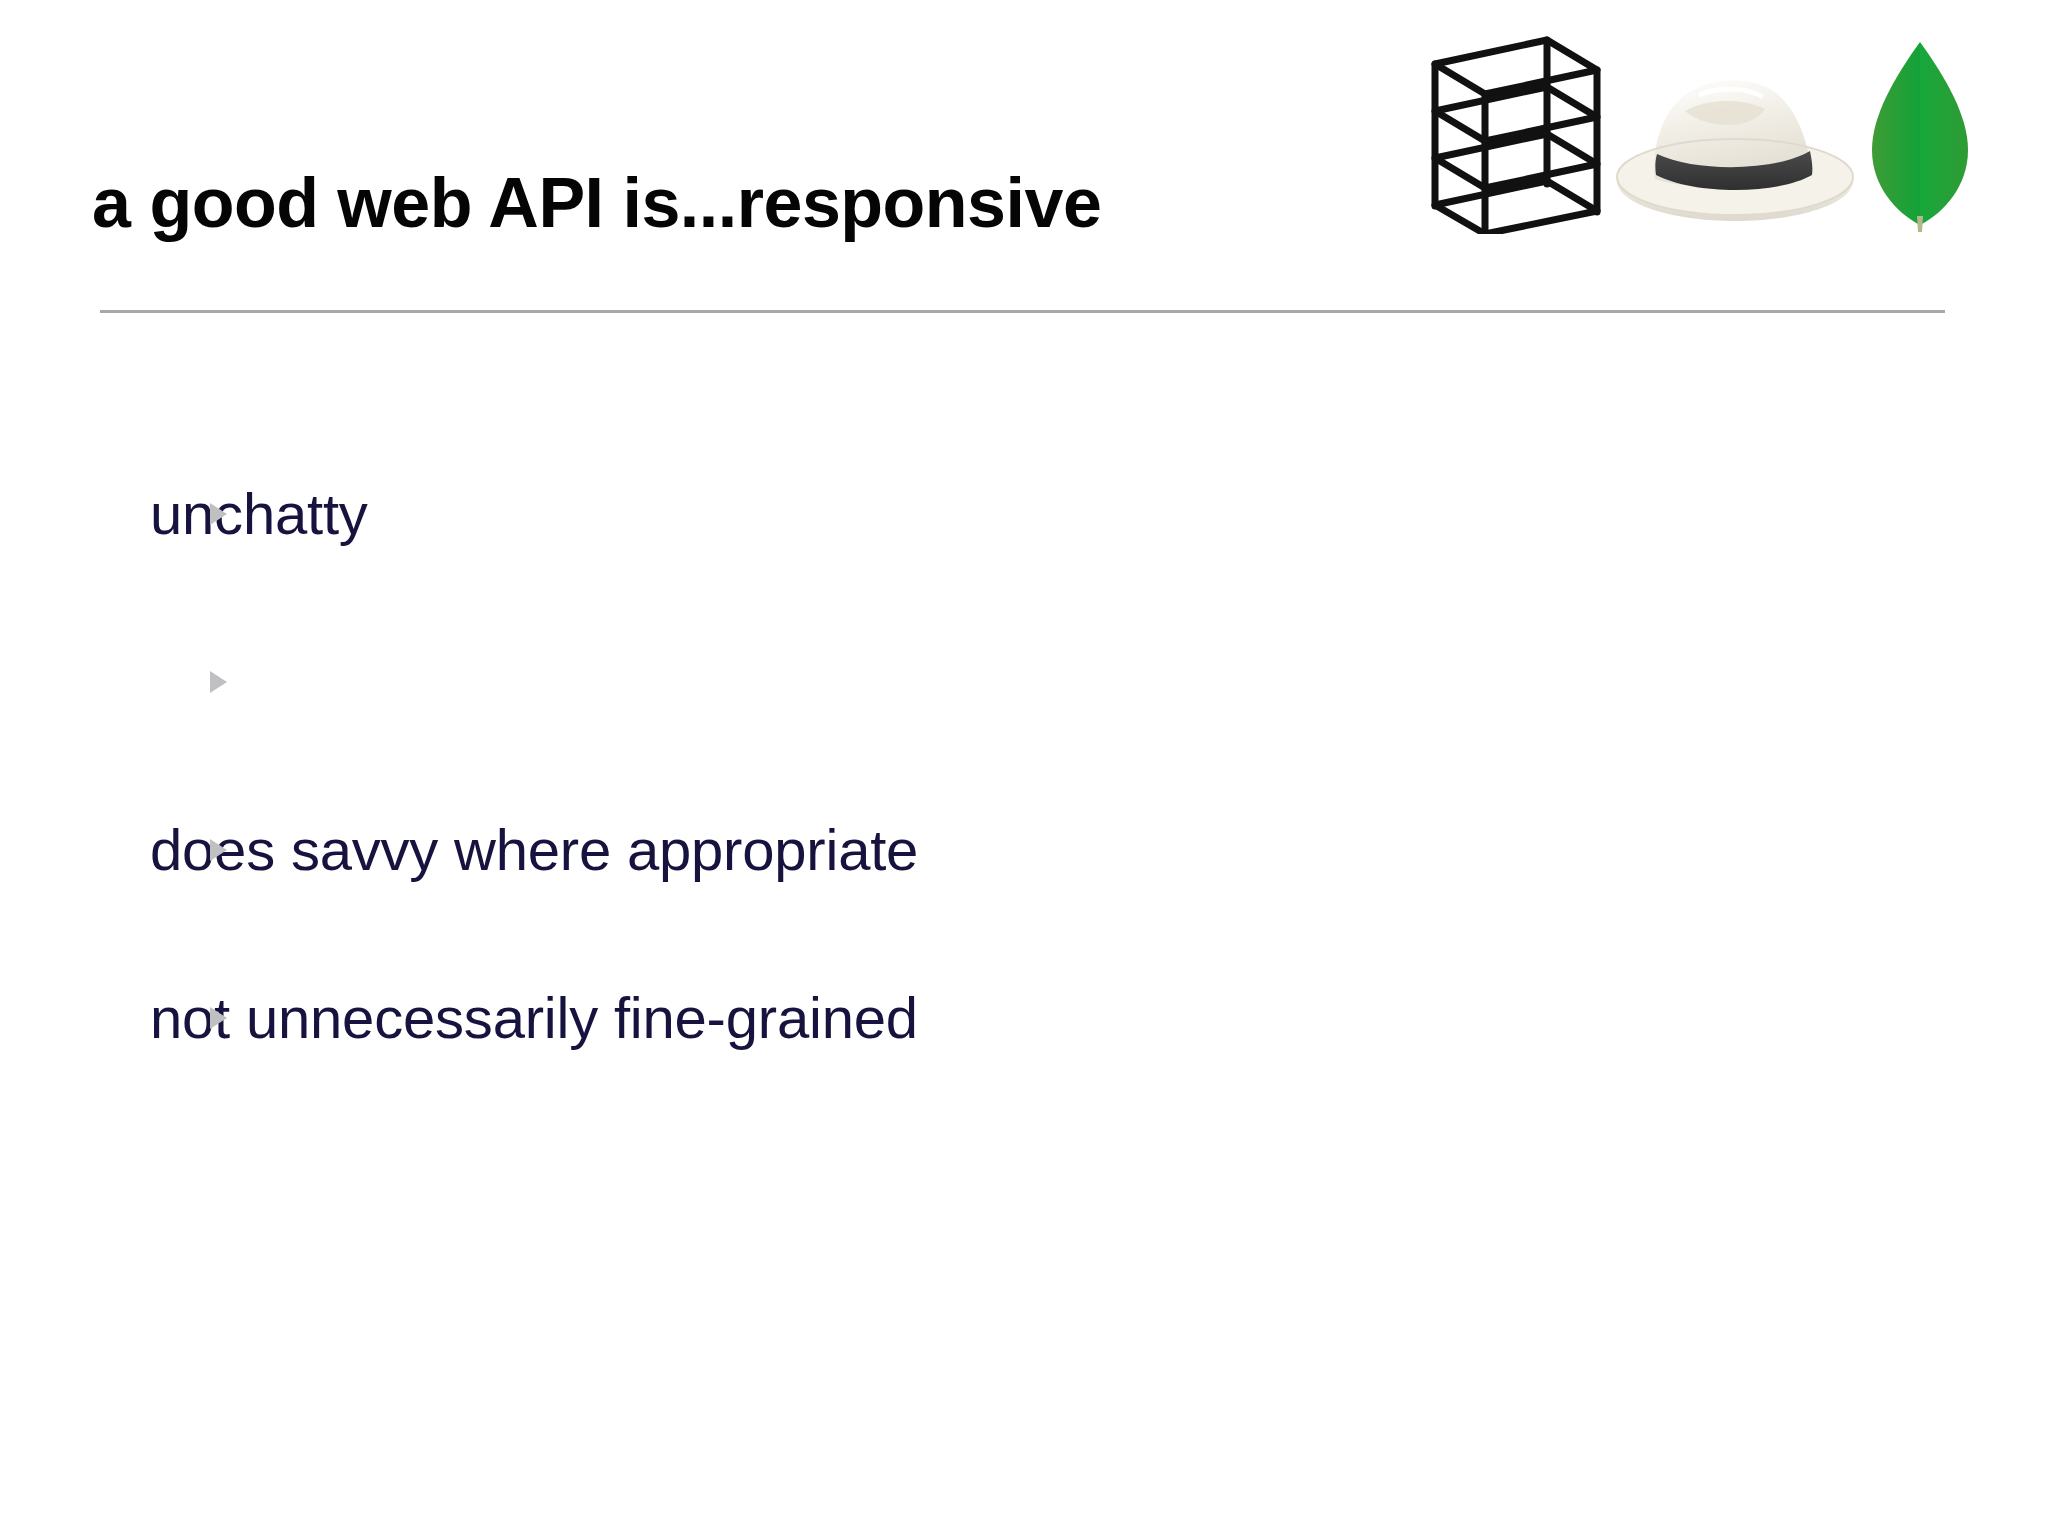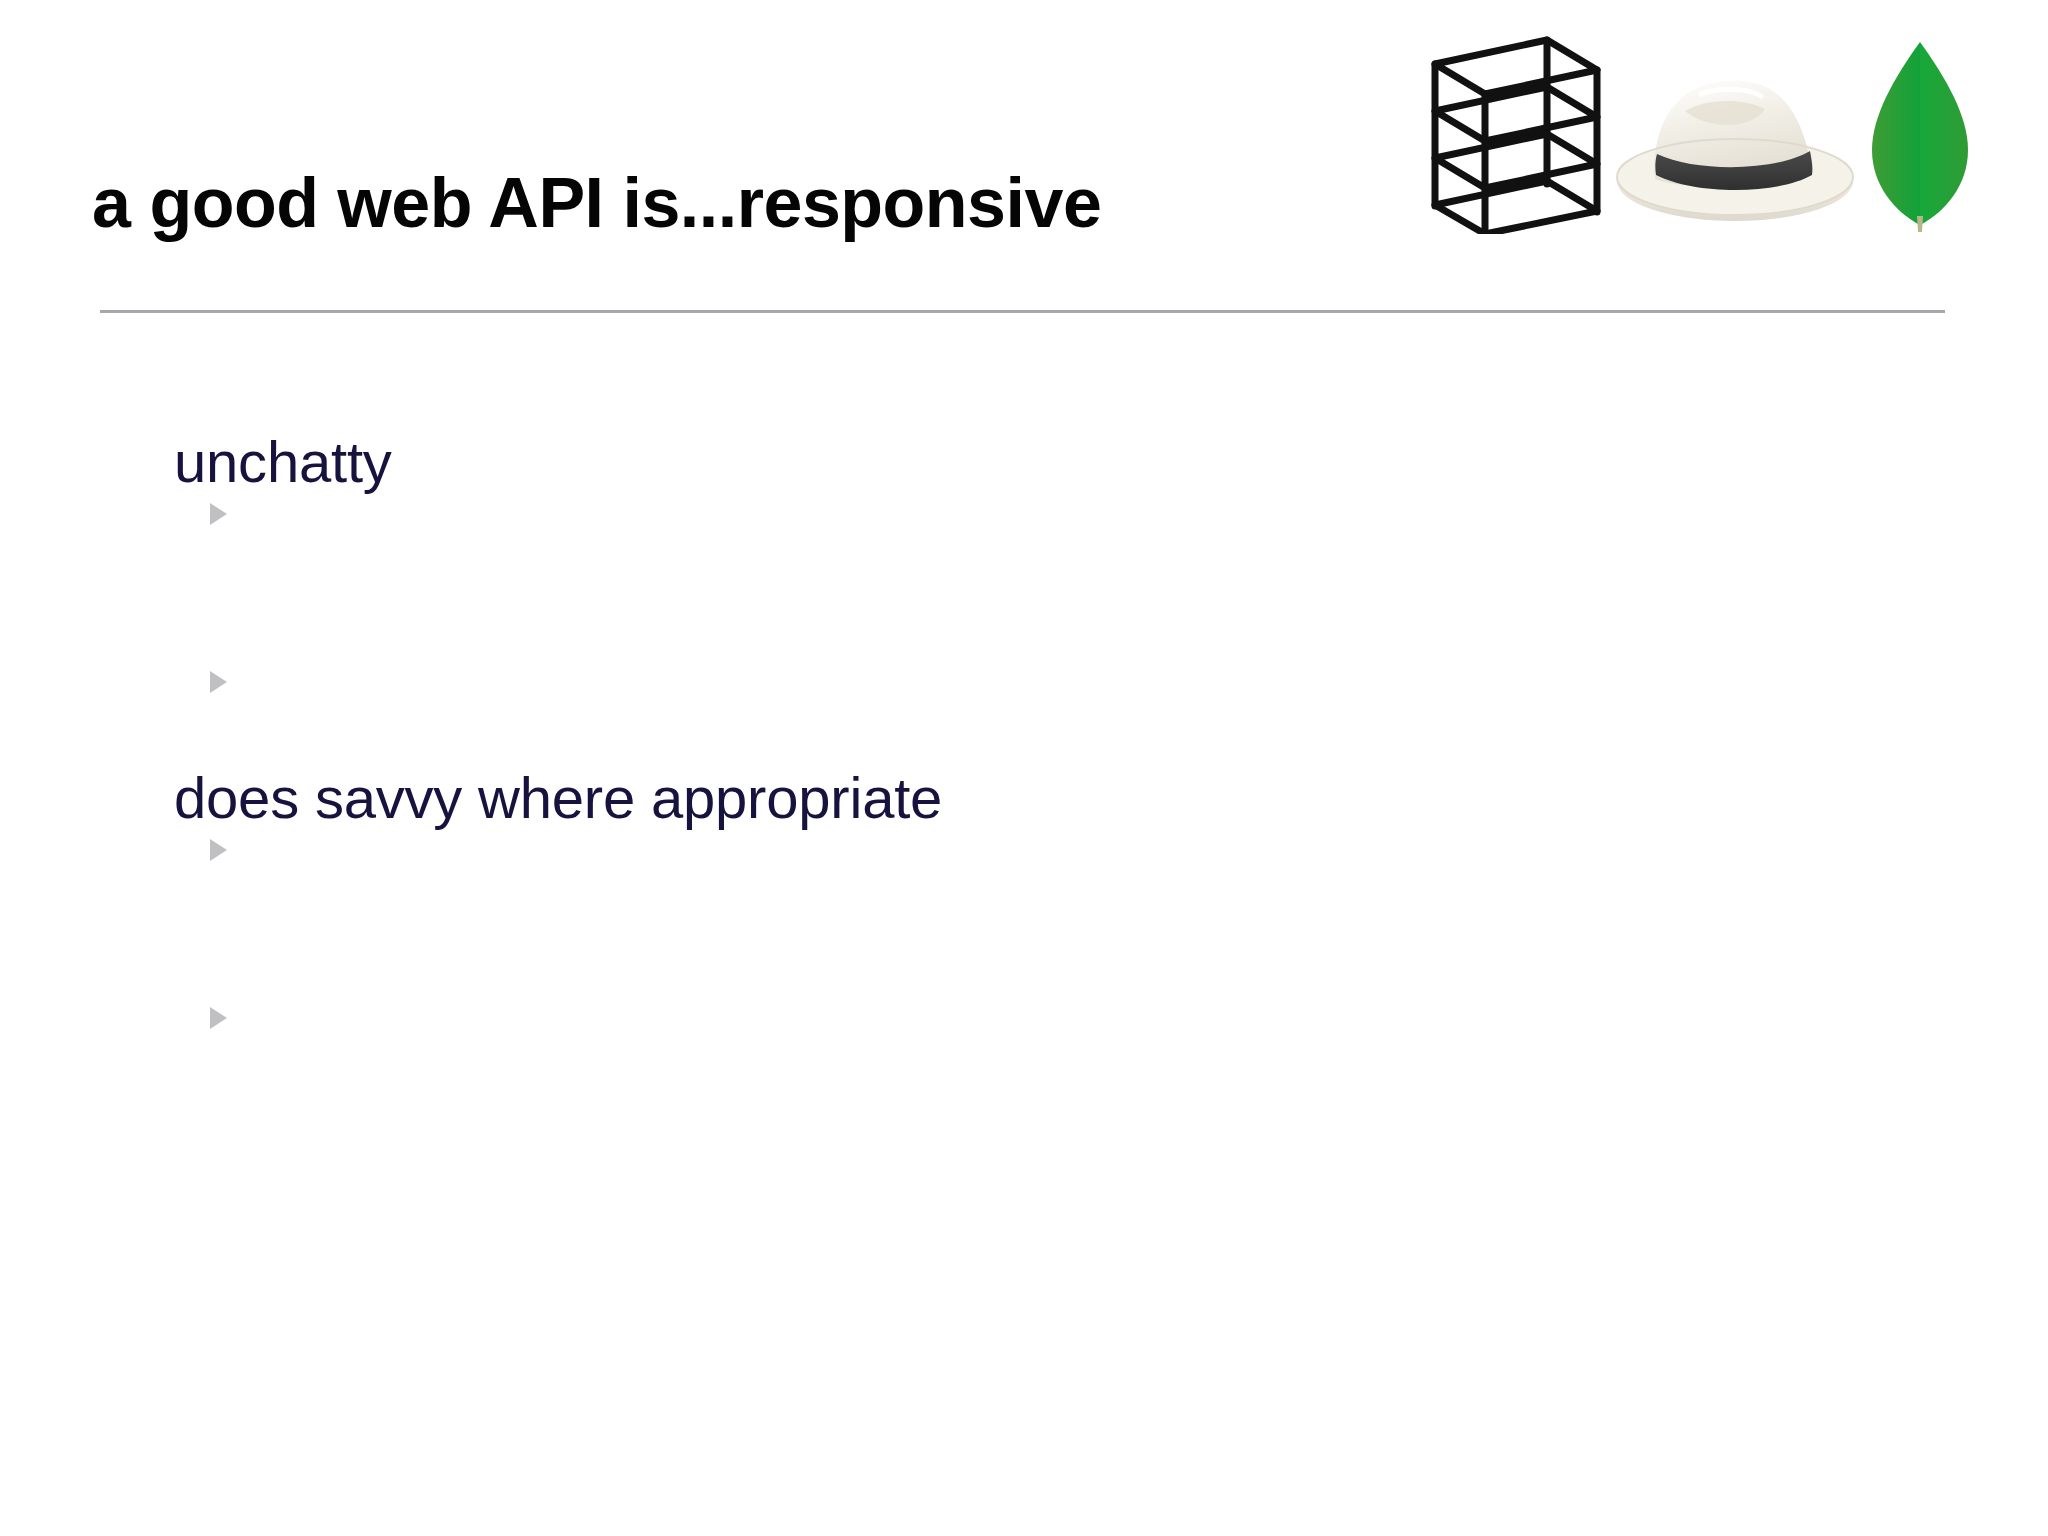--- a/index.html
+++ b/index.html
@@ -76,22 +76,23 @@
   .bullet-list {
     position: absolute;
     left: 0;
     top: 430px;
     width: 2048px;
   }
 
   .bullet-item {
     position: relative;
     height: 168px;
-    padding-left: 114px;
+    padding-left: 90px;
     display: flex;
+    align-items: center;
   }
 
   .bullet-marker {
     position: absolute;
     left: 210px;
     top: 50%;
     transform: translateY(-50%);
     width: 0;
     height: 0;
     border-left: 17px solid #c0bfc2;
@@ -216,17 +217,18 @@
     </div>
 
 
     <div class="bullet-item">
       <span class="bullet-marker"></span>
       <span class="bullet-text">does savvy where appropriate</span>
     </div>
 
     <div class="bullet-item">
       <span class="bullet-marker"></span>
+      <span class="bullet-text">not unnecessarily fine-grained</span>
     </div>
 
   </div>
 
 </div>
 
 </body></html>

